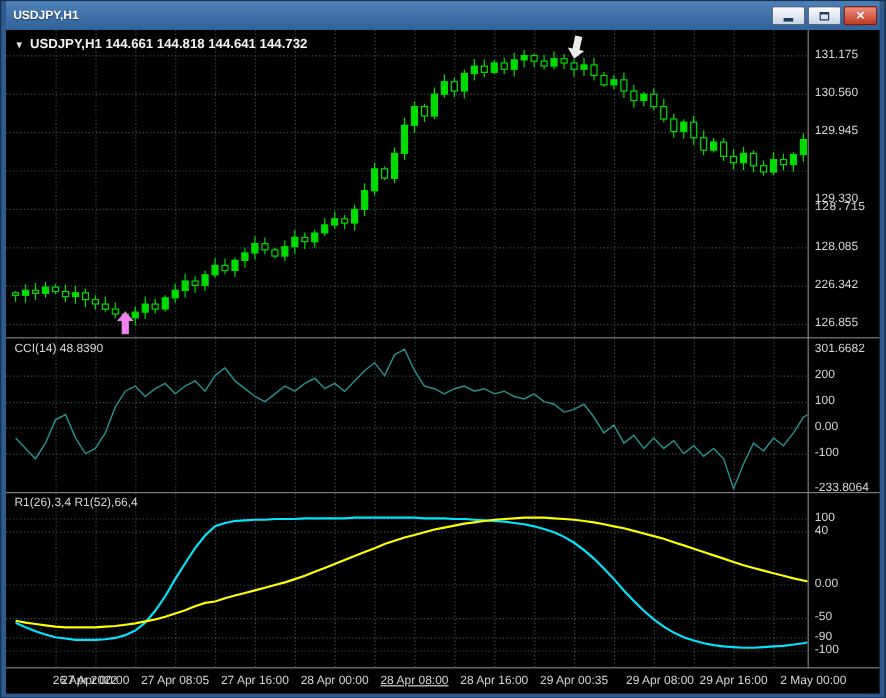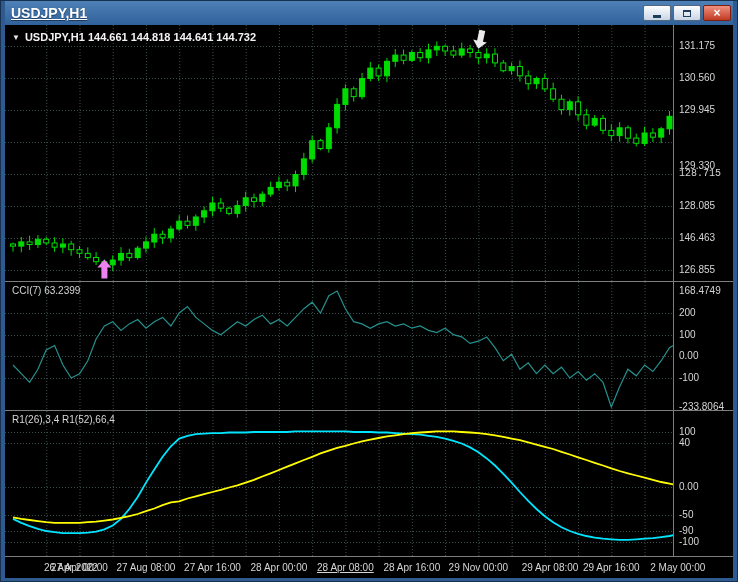--- a/index.html
+++ b/index.html
@@ -5,22 +5,22 @@
   html,body{margin:0;padding:0;background:#3a3a3a;}
   *{box-sizing:border-box;}
   .window{
     width:738px;height:582px;position:relative;
     background:#2e5a90;border:1px solid #17304e;
     padding:0 4px 4px;
     font-family:"Liberation Sans",sans-serif;
   }
   .titlebar{height:24px;display:flex;align-items:center;
     background:linear-gradient(#4e81b8,#31619a);}
-  .title{color:#ffffff;font-size:14px;font-weight:bold;padding-left:6px;
-    text-shadow:0 1px 1px #1c3a5e;text-decoration:underline;}
+  .title{color:#ffffff;font-size:10px;font-weight:bold;padding-left:6px;
+    text-shadow:0 1px 1px #1c3a5e;}
   .winbtns{margin-left:auto;display:flex;gap:2px;padding-right:2px;}
   .winbtn{width:28px;height:16px;border-radius:2px;border:1px solid #54677f;
     background:linear-gradient(#fdfeff,#c9d5e6);display:flex;align-items:center;justify-content:center;cursor:default;}
   .winbtn.close{background:linear-gradient(#f09180,#c03a22);border-color:#7c1f10;}
   .winbtn.close span{color:#fff;font-size:12px;font-weight:bold;line-height:1;}
   .glyph-min{width:8px;height:3px;background:#1e3c5c;margin-top:7px;}
   .glyph-restore{width:8px;height:7px;border:1px solid #1e3c5c;border-top-width:2px;}
   .client{position:relative;background:#000;height:553px;overflow:hidden;}
   .client svg{position:absolute;left:0;display:block;}
   #svg-main{top:0;}
@@ -321,52 +321,52 @@
 
     <div class="vline"></div>
     <div class="sep" style="top:256px"></div>
     <div class="sep" style="top:385px"></div>
     <div class="sep" style="top:531px"></div>
 
     <div class="ohlc">
       <span class="collapse">▼</span>
       <span>USDJPY,H1 144.661 144.818 144.641 144.732</span>
     </div>
-    <div class="indlabel" style="top:260px">CCI(7) 63.2399</div>
+    <div class="indlabel" style="top:260px">CCI(14) 48.8390</div>
     <div class="indlabel" style="top:389px">R1(26),3,4  R1(52),66,4</div>
 
     <div class="axiszone" id="price-axis-zone">
         <span class="tick" style="top: 15.0195px;">131.175</span>
         <span class="tick" style="top: 46.938px;">130.560</span>
         <span class="tick" style="top: 78.8565px;">129.945</span>
         <span class="tick" style="top: 110.775px; margin-top: 24px;">129.330</span>
         <span class="tick" style="top: 142.694px; font-family: Liberation Mono, monospace;">128.715</span>
         <span class="tick" style="top: 175.391px;">128.085</span>
-        <span class="tick" style="top: 207.309px;">146.463</span>
+        <span class="tick" style="top: 207.309px;">226.342</span>
         <span class="tick" style="top: 239.227px;">126.855</span>
-        <span class="tick" style="top: 260px;">168.4749</span>
+        <span class="tick" style="top: 260px;">301.6682</span>
         <span class="tick" style="top: 282.024px;">200</span>
         <span class="tick" style="top: 303.687px;">100</span>
         <span class="tick" style="top: 325.35px;">0.00</span>
         <span class="tick" style="top: 347.013px;">-100</span>
         <span class="tick" style="top: 376px;">-233.8064</span>
         <span class="tick" style="top: 401px;">100</span>
         <span class="tick" style="top: 412px;">40</span>
         <span class="tick" style="top: 456px;">0.00</span>
         <span class="tick" style="top: 483.5px;">-50</span>
         <span class="tick" style="top: 500px;">-90</span>
         <span class="tick" style="top: 511px;">-100</span>
       </div>
     <div class="timeaxis" id="timeaxis">
         <span class="tlabel" style="left: 3px; margin-left: 36px;">26 Apr 2022</span>
         <span class="tlabel" style="left: 74.48px; transform: translateX(-50%);">27 Apr 00:00</span>
-        <span class="tlabel" style="left: 140.96px; transform: translateX(-50%);">27 Aug 08:00</span>
+        <span class="tlabel" style="left: 140.96px; transform: translateX(-50%);">27 Apr 08:05</span>
         <span class="tlabel" style="left: 207.44px; transform: translateX(-50%);">27 Apr 16:00</span>
         <span class="tlabel" style="left: 273.92px; transform: translateX(-50%);">28 Apr 00:00</span>
         <span class="tlabel" style="left: 340.4px; transform: translateX(-50%); text-decoration: underline;">28 Apr 08:00</span>
         <span class="tlabel" style="left: 406.88px; transform: translateX(-50%);">28 Apr 16:00</span>
-        <span class="tlabel" style="left: 473.36px; transform: translateX(-50%);">29 Nov 00:00</span>
+        <span class="tlabel" style="left: 473.36px; transform: translateX(-50%);">29 Apr 00:35</span>
         <span class="tlabel" style="left: 533px; transform: translateX(-50%); margin-left: 12px;">29 Apr 08:00</span>
         <span class="tlabel" style="left: 606.32px; transform: translateX(-50%);">29 Apr 16:00</span>
         <span class="tlabel" style="left: 672.8px; transform: translateX(-50%);">2 May 00:00</span>
       </div>
   </div>
 </div>
 
 </body></html>

